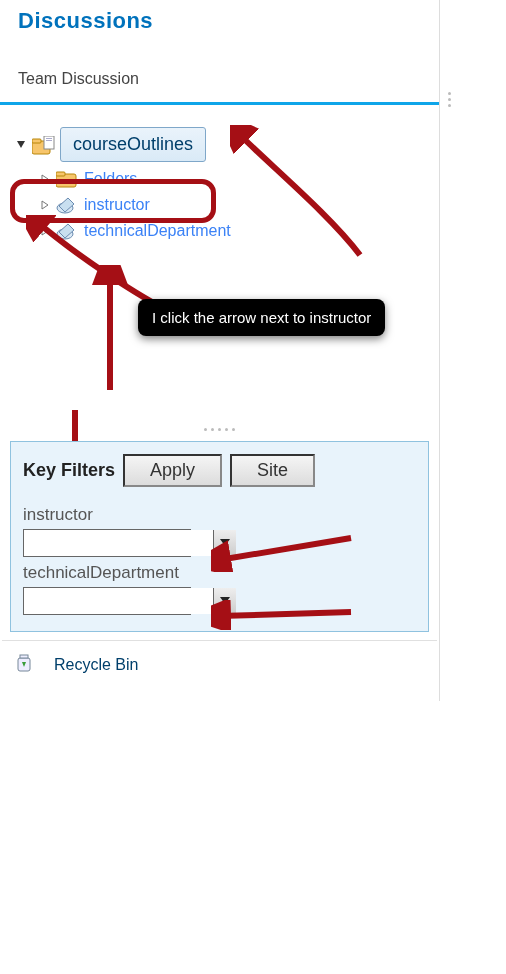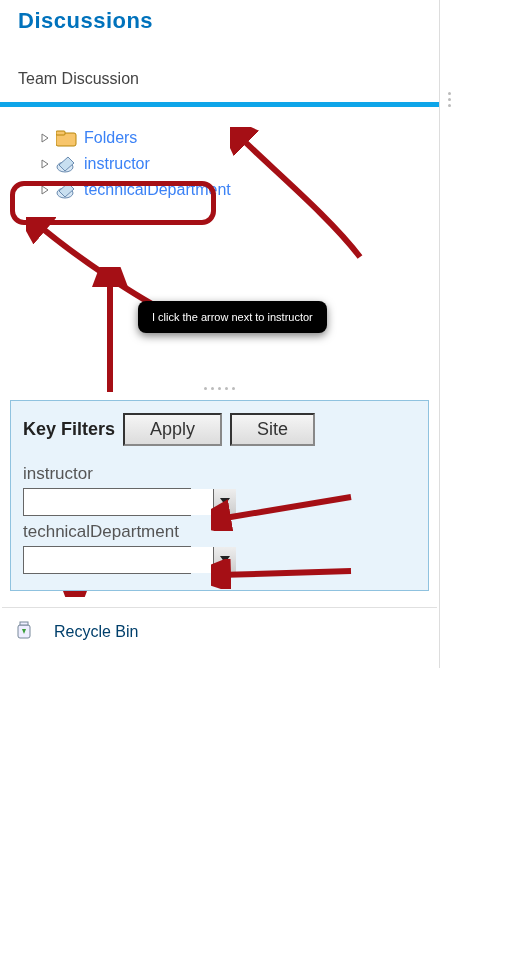--- a/index.html
+++ b/index.html
@@ -11,21 +11,21 @@
     background: #fff;
     width: 506px;
   }
   .panel {
     position: relative;
     border-right: 1px solid #ddd;
     width: 440px;
     margin: 0;
     padding-bottom: 12px;
   }
-  .section { padding: 8px 18px 14px; border-bottom: 5px solid #0ea5e9; }
+  .section { padding: 8px 18px 14px; border-bottom: 3px solid #0ea5e9; }
   .section-title {
     color: #0072bc;
     font-size: 22px;
     font-weight: bold;
     margin: 0 0 10px;
     letter-spacing: 0.5px;
   }
   .section-sub { color: #444; font-size: 16px; margin-top: 36px; }
   .dots-v { position: absolute; right: -12px; top: 92px; display: flex; flex-direction: column; gap: 3px; }
   .dots-v span { width: 3px; height: 3px; background: #bbb; border-radius: 50%; }
@@ -38,29 +38,29 @@
   .root-badge {
     display: inline-flex; align-items: center;
     border: 1px solid #7fa7c9; background: linear-gradient(#eaf3fb,#d9eaf7);
     padding: 6px 12px; border-radius: 3px; color: #003f6b; font-size: 18px;
   }
   .highlight-ring {
     position: absolute; border: 5px solid #a50f15; border-radius: 14px;
     pointer-events: none;
   }
   .callout {
-    position: absolute; background: #000; color: #fff; font-size: 11px;
+    position: absolute; background: #000; color: #fff; font-size: 15px;
     padding: 10px 14px; border-radius: 8px; box-shadow: 0 3px 8px rgba(0,0,0,0.5);
     white-space: nowrap;
   }
   svg.arrow { position: absolute; pointer-events: none; }
   .dots-h { display:flex; gap:4px; justify-content:center; padding: 4px 0; }
   .dots-h span { width:3px; height:3px; background:#bbb; border-radius:50%; }
   .keyfilters {
-    margin: 6px 10px 16px; border: 1px solid #8fc2df; background: #e8f3fb;
+    margin: 6px 10px 8px; border: 1px solid #8fc2df; background: #e8f3fb;
     padding: 12px 12px 16px; position: relative;
   }
   .kf-head { display:flex; align-items:center; gap:8px; margin-bottom: 18px;}
   .kf-title { font-weight: bold; font-size: 18px; color:#222; }
   .btn {
     font-size: 18px; padding: 4px 25px; background: linear-gradient(#f5f5f5,#dcdcdc);
     border: 2px solid #888; border-top-color:#333; border-left-color:#333; cursor:pointer;
     color:#333;
   }
   .kf-field-label { color:#555; font-size:17px; margin: 6px 0 4px;}
@@ -81,20 +81,37 @@
     <div class="section-sub">Team Discussion</div>
   </div>
   <div class="dots-v">
       <span></span>
       <span></span>
       <span></span>
     </div>
 
   <div class="tree" style="position:relative;">
 
+    <div class="tree-row">
+      <span class="expander">
+        <svg width="10" height="10" viewBox="0 0 10 10">
+            <polygon points="1,1 9,1 5,8" fill="#333"></polygon>
+          </svg>
+      </span>
+      <span class="folder-icon">
+        <svg width="24" height="20" viewBox="0 0 24 20">
+          <rect x="0" y="5" width="18" height="13" rx="2" fill="#f7c56b" stroke="#b8860b"></rect>
+          <rect x="0" y="3" width="9" height="4" rx="1" fill="#f7c56b" stroke="#b8860b"></rect>
+          <rect x="12" y="0" width="10" height="13" fill="#fff" stroke="#888"></rect>
+          <rect x="14" y="2" width="6" height="1" fill="#aac"></rect>
+          <rect x="14" y="4" width="6" height="1" fill="#aac"></rect>
+        </svg>
+      </span>
+      <span class="root-badge">courseOutlines</span>
+    </div>
 
     <div class="tree-row indent1">
       <span class="expander">
         <svg width="10" height="10" viewBox="0 0 10 10">
             <polygon points="2,1 8,5 2,9" fill="none" stroke="#777"></polygon>
           </svg>
       </span>
       <span class="folder-icon">
         <svg width="22" height="18" viewBox="0 0 22 18">
           <rect x="0" y="4" width="20" height="13" rx="2" fill="#f7c56b" stroke="#b8860b"></rect>

